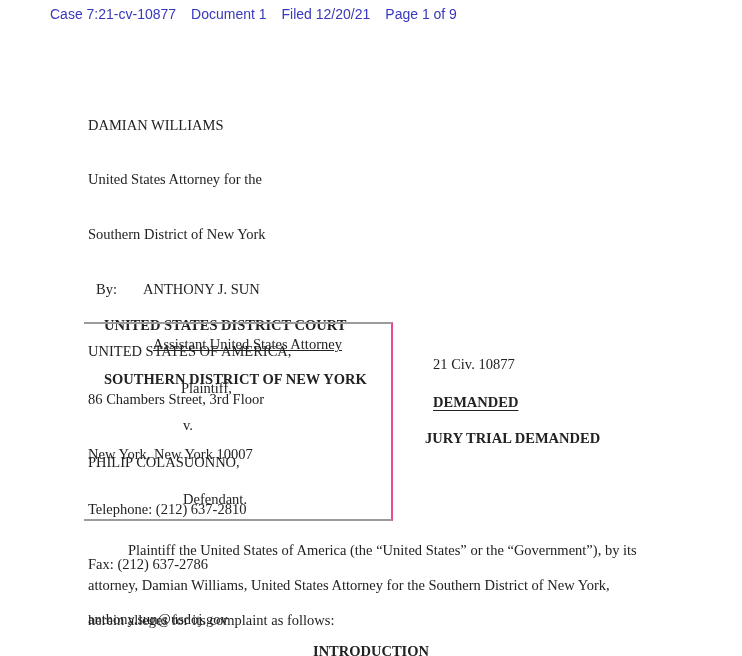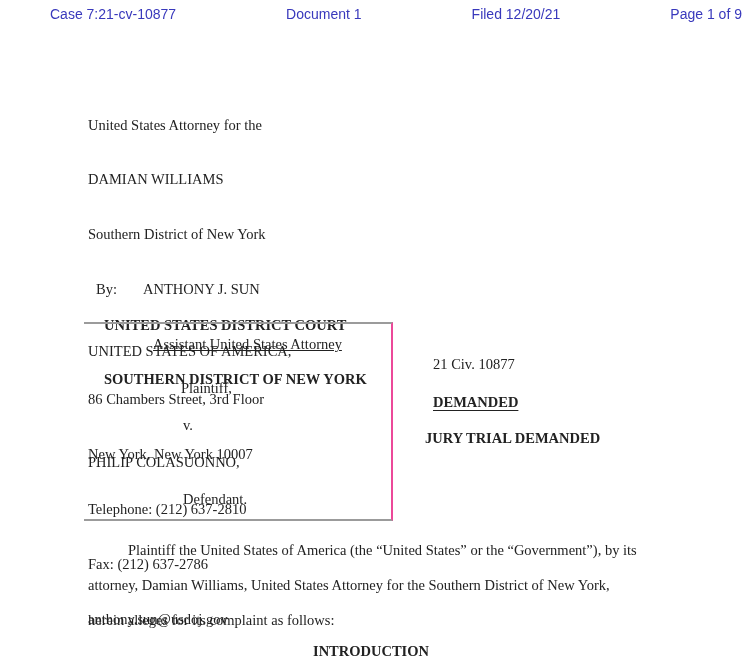--- a/index.html
+++ b/index.html
@@ -11,21 +11,21 @@
     overflow: hidden;
     font-family: "Liberation Serif", "DejaVu Serif", serif;
     color: #222222;
     font-size: 14.5px;
   }
   
   .stamp-row {
     position: absolute;
     top: 6px; left: 0; right: 0;
     display: flex;
-    justify-content: space-between;
+    justify-content: flex-start;
     gap: 15px;
     padding-left: 50px;
     font-family: "Liberation Sans", "DejaVu Sans", sans-serif;
     font-size: 14px;
     color: #3838bc;
     white-space: pre;
   }
   
   .attorney-block {
     position: absolute;
@@ -94,22 +94,22 @@
 <div class="page">
 
   <div class="stamp-row">
     <span>Case 7:21-cv-10877</span>
     <span>Document 1</span>
     <span>Filed 12/20/21</span>
     <span>Page 1 of 9</span>
   </div>
 
   <div class="attorney-block">
+    <div>DAMIAN WILLIAMS</div>
     <div>United States Attorney for the</div>
-    <div>DAMIAN WILLIAMS</div>
     <div>Southern District of New York</div>
     <div><span class="by-label">By:</span><span>ANTHONY J. SUN</span></div>
     <div class="indent-tab">Assistant United States Attorney</div>
     <div>86 Chambers Street, 3rd Floor</div>
     <div>New York, New York 10007</div>
     <div>Telephone: (212) 637-2810</div>
     <div>Fax: (212) 637-2786</div>
     <div>anthony.sun@usdoj.gov</div>
   </div>
 

